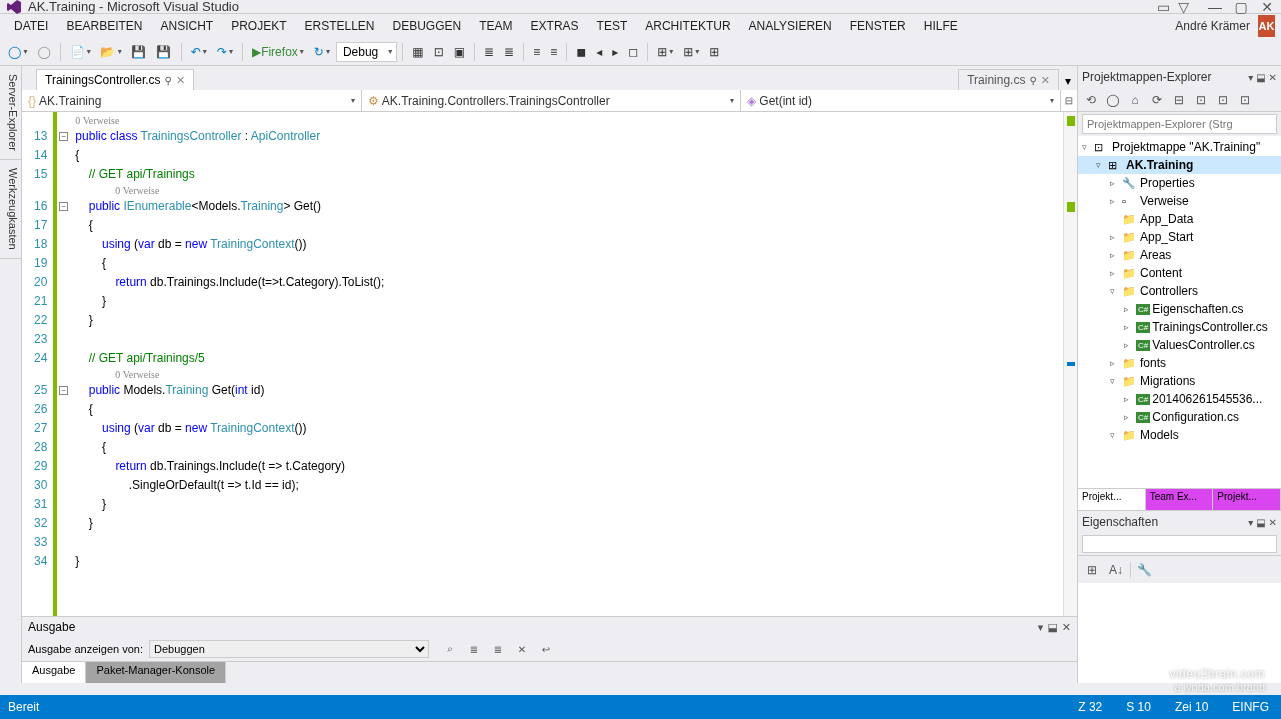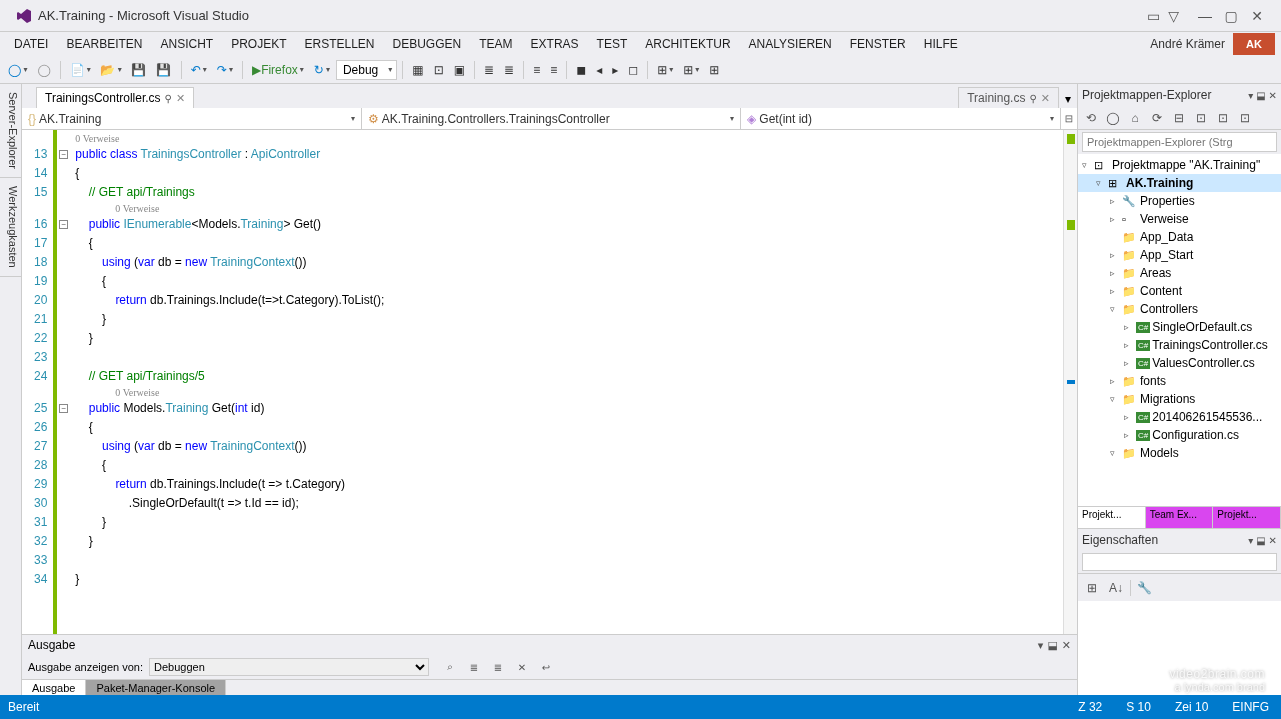--- a/index.html
+++ b/index.html
@@ -1,33 +1,33 @@
 <!DOCTYPE html>
 <html><head>
 <meta charset="utf-8">
 <style>
 * { margin: 0; padding: 0; box-sizing: border-box; font-family: "Segoe UI", Tahoma, sans-serif; font-size: 12px; }
 body { background: #eeeef2; width: 1281px; height: 719px; overflow: hidden; position: relative; }
 
-.titlebar { height: 32px; background: #eeeef2; display: flex; align-items: center; padding: 0 16px; border-bottom: 1px solid #ccc; }
+.titlebar { height: 14px; background: #eeeef2; display: flex; align-items: center; padding: 0 6px; border-bottom: 1px solid #ccc; }
 .titlebar .vs-icon { width: 16px; height: 16px; margin-right: 6px; }
 .titlebar .title { color: #333; font-size: 13px; flex: 1; }
 .titlebar .right { display: flex; align-items: center; gap: 8px; }
 .titlebar .win-btns { display: flex; gap: 10px; margin-left: 10px; }
 .titlebar .win-btns span { width: 16px; height: 16px; display: inline-flex; align-items: center; justify-content: center; color: #555; cursor: pointer; font-size: 14px; }
 .search-box { width: 180px; height: 22px; border: 1px solid #ccc; background: #fff; display: flex; align-items: center; padding: 0 4px; }
 .search-box input { border: none; outline: none; flex: 1; font-size: 11px; color: #999; }
 .search-box .s-icon { color: #888; font-size: 11px; }
 .notify-icon { color: #555; font-size: 14px; }
 
 .menubar { height: 24px; background: #eeeef2; display: flex; align-items: center; padding: 0 6px; gap: 2px; }
 .menubar .menu-item { padding: 3px 8px; color: #1e1e1e; font-size: 12px; cursor: pointer; }
 .menubar .spacer { flex: 1; }
 .menubar .user { color: #333; padding: 0 6px; }
-.menubar .user-badge { background: #c74e2e; color: #fff; width: 42px; height: 22px; display: inline-flex; align-items: center; justify-content: center; font-weight: bold; font-size: 11px; }
+.menubar .user-badge { background: #c74e2e; color: #fff; width: 17px; height: 22px; display: inline-flex; align-items: center; justify-content: center; font-weight: bold; font-size: 11px; }
 
 .toolbar { height: 28px; background: #eeeef2; border-bottom: 1px solid #ccc; display: flex; align-items: center; padding: 0 4px; gap: 2px; }
 .toolbar .tb-btn { padding: 2px 4px; cursor: pointer; color: #333; display: inline-flex; align-items: center; }
 .toolbar .sep { width: 1px; height: 18px; background: #ccc; margin: 0 3px; }
 .toolbar .dd-arrow { font-size: 8px; margin-left: 2px; color: #555; }
 .toolbar .config-dd { border: 1px solid #ccc; background: #fff; padding: 1px 18px 1px 6px; height: 20px; display: inline-flex; align-items: center; position: relative; }
 .toolbar .config-dd::after { content: "▾"; position: absolute; right: 4px; font-size: 8px; color: #555; }
 
 .main-area { display: flex; height: calc(100% - 30px - 24px - 28px - 20px); }
 
@@ -354,21 +354,21 @@
           <span>Content</span>
         </div>
         <div class="node" style="padding-left: 32px;">
           <span class="arrow">▿</span>
           <span class="icon" style="color: rgb(220, 182, 122);">📁</span>
           <span>Controllers</span>
         </div>
         <div class="node" style="padding-left: 46px;">
           <span class="arrow">▹</span>
           <span class="icon" style="background: rgb(56, 138, 52); color: rgb(255, 255, 255); font-size: 8px; padding: 1px 2px; width: auto;">C#</span>
-          <span>SingleOrDefault.cs</span>
+          <span>Eigenschaften.cs</span>
         </div>
         <div class="node" style="padding-left: 46px;">
           <span class="arrow">▹</span>
           <span class="icon" style="background: rgb(56, 138, 52); color: rgb(255, 255, 255); font-size: 8px; padding: 1px 2px; width: auto;">C#</span>
           <span>TrainingsController.cs</span>
         </div>
         <div class="node" style="padding-left: 46px;">
           <span class="arrow">▹</span>
           <span class="icon" style="background: rgb(56, 138, 52); color: rgb(255, 255, 255); font-size: 8px; padding: 1px 2px; width: auto;">C#</span>
           <span>ValuesController.cs</span>

